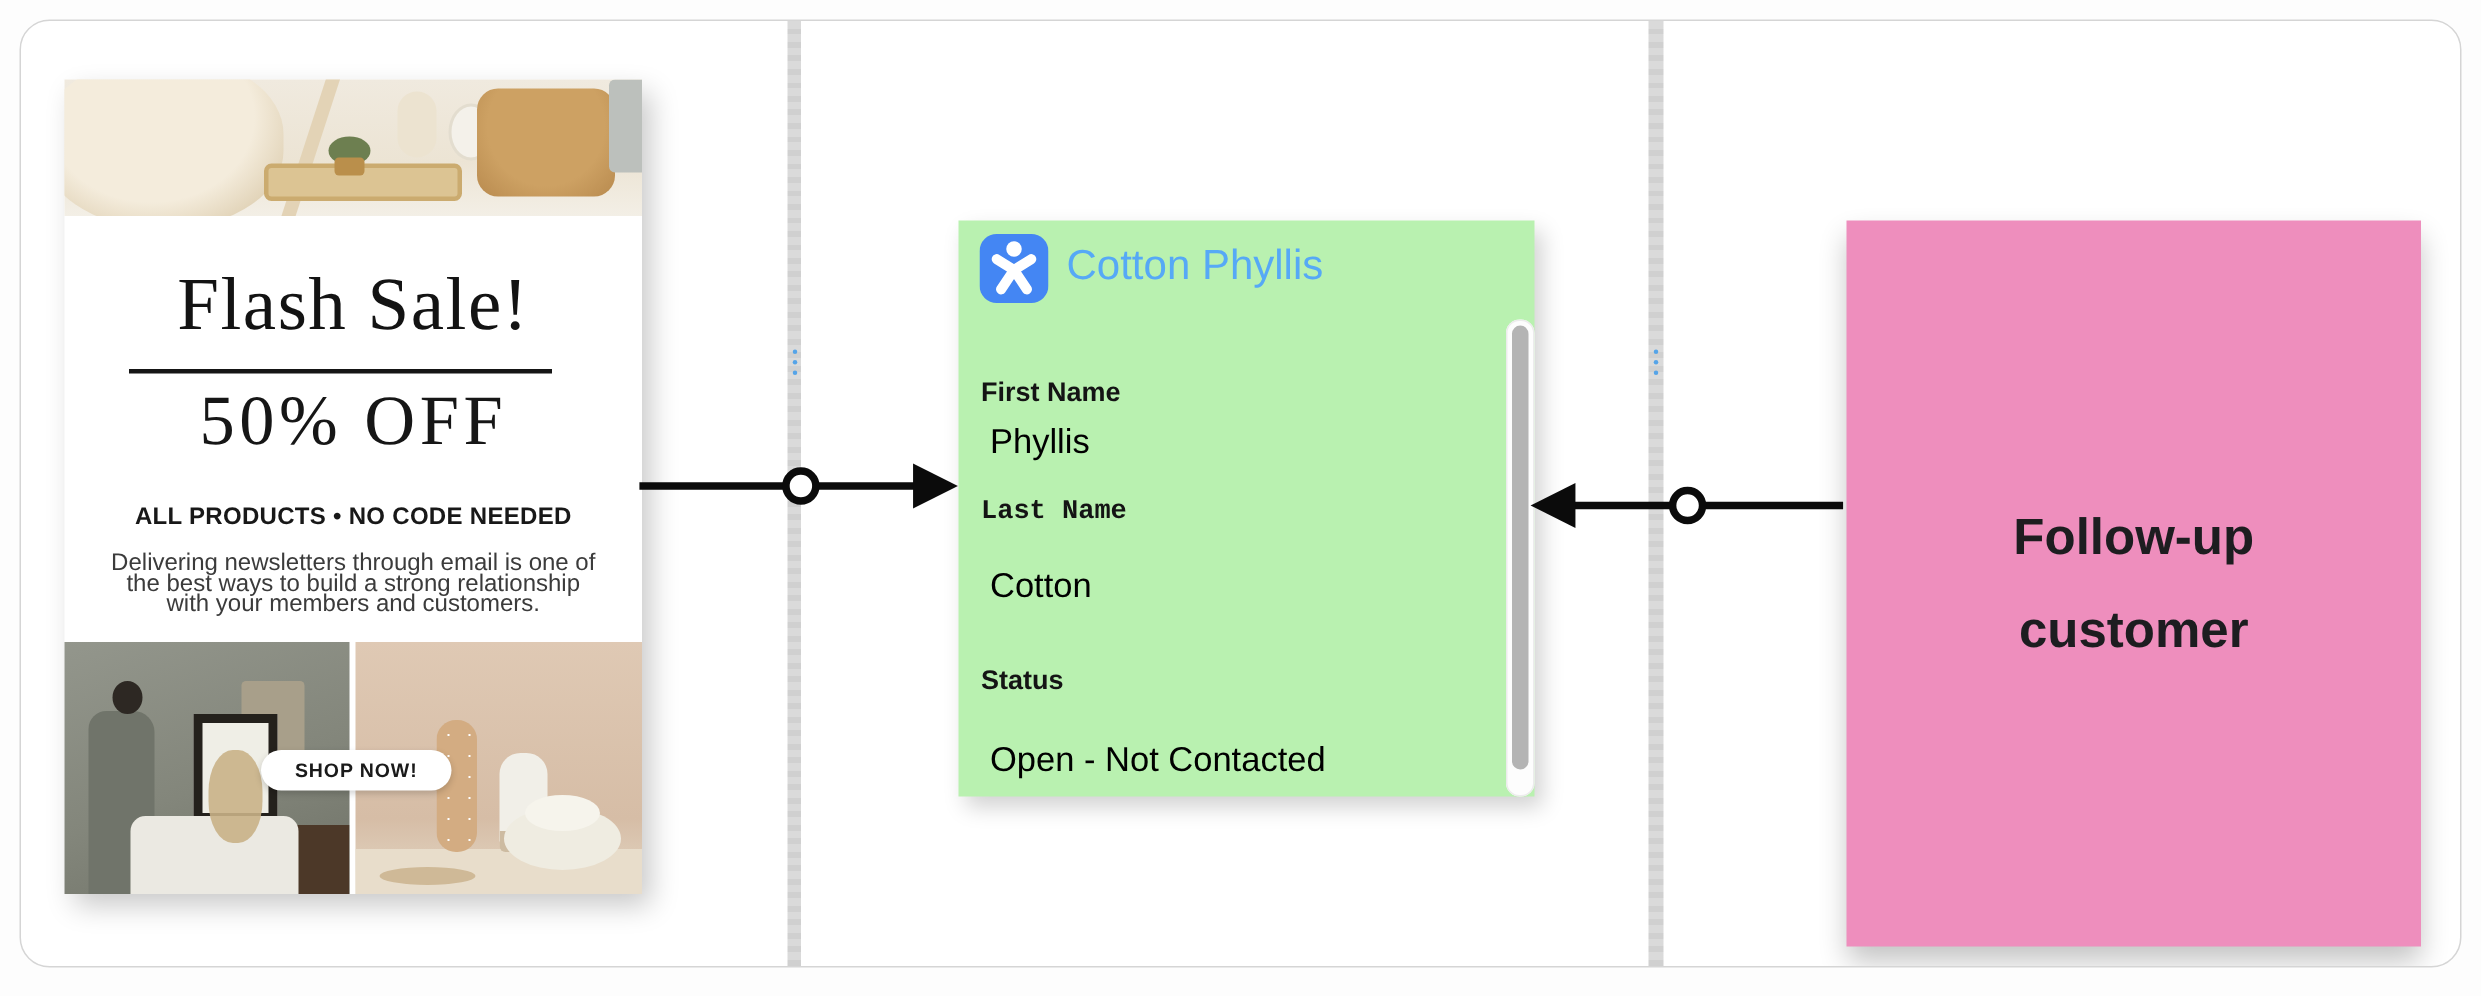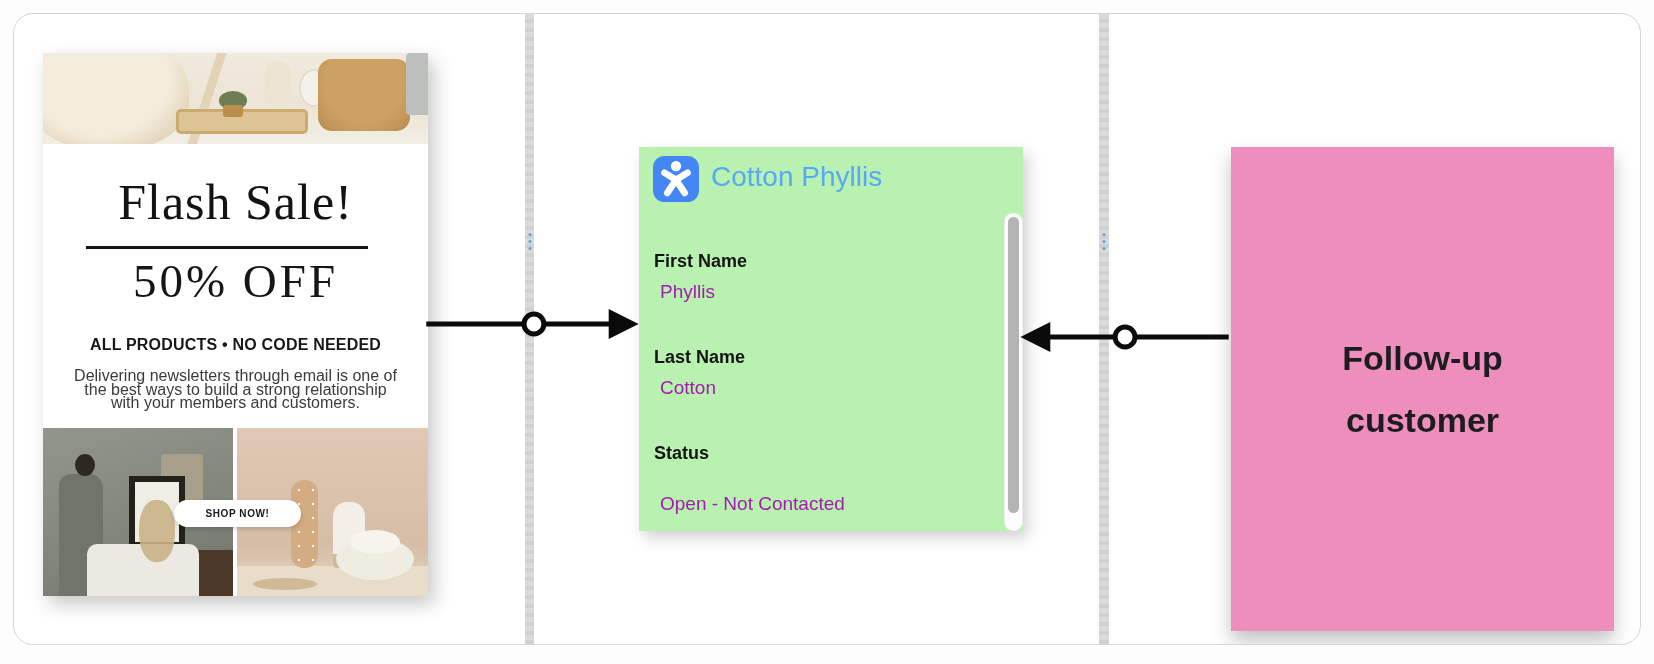--- a/index.html
+++ b/index.html
@@ -63,32 +63,32 @@
   .photo-right{flex:1;background:linear-gradient(180deg,#dfc9b4 0%,#d6bda6 70%,#e4d8c6 100%);}
   .pr-table{position:absolute;left:0;right:0;bottom:0;height:30px;background:#e8ddcb;}
   .pr-vase1{position:absolute;left:54px;top:52px;width:27px;height:88px;border-radius:13px;
     background:radial-gradient(circle 2px at 8px 10px,#fff 0 40%,transparent 50%) 0 0/14px 14px,#d3ac82;}
   .pr-bottle{position:absolute;left:96px;top:74px;width:32px;height:66px;border-radius:14px 14px 4px 4px;background:#f1efe8;border-bottom:14px solid #cdbba1;}
   .pr-bowl1{position:absolute;right:14px;bottom:16px;width:78px;height:42px;border-radius:50%;background:#efece1;}
   .pr-bowl2{position:absolute;right:28px;bottom:42px;width:50px;height:24px;border-radius:50%;background:#f6f4ec;}
   .pr-plate{position:absolute;left:16px;bottom:6px;width:64px;height:12px;border-radius:50%;background:#cfb997;}
 
   .cta{position:absolute;left:131px;top:447px;width:127px;height:27px;border-radius:14px;background:#fff;
-    display:flex;align-items:center;justify-content:center;font-size:10px;font-weight:700;
+    display:flex;align-items:center;justify-content:center;font-size:13px;font-weight:700;
     letter-spacing:.6px;color:#1a1a1a;box-shadow:0 2px 5px rgba(0,0,0,.18);border:none;cursor:pointer;}
 
   
   .contact-card{position:absolute;left:625px;top:133px;width:384px;height:384px;
     background:var(--contact-bg);box-shadow:5px 7px 14px rgba(0,0,0,.18);}
   .contact-icon{position:absolute;left:14px;top:9px;width:46px;height:46px;}
   .contact-title{position:absolute;left:72px;top:14px;font-size:28px;font-weight:500;color:var(--contact-title);white-space:nowrap;}
   .field-label{position:absolute;left:15px;font-size:18px;font-weight:700;color:#141414;}
-  .field-value{position:absolute;left:21px;font-size:19px;font-weight:400;color:#a21caf;white-space:nowrap;}
+  .field-value{position:absolute;left:21px;font-size:23px;font-weight:400;color:#000000;white-space:nowrap;}
   .f1l{top:104px;} .f1v{top:134px;}
-  .f2l{top:200px;} .f2v{top:230px;}
+  .f2l{top:184px;font-family:Liberation Mono, monospace;} .f2v{top:230px;}
   .f3l{top:296px;} .f3v{top:346px;}
   .scroll-track{position:absolute;left:365px;top:66px;width:19px;height:318px;background:#fdfdfd;
     border-radius:9px;box-shadow:inset 0 0 0 1px #ececec;}
   .scroll-thumb{position:absolute;left:4px;top:4px;width:11px;height:296px;border-radius:6px;background:#b4b4b4;}
 
   
   .note-card{position:absolute;left:1217px;top:133px;width:383px;height:484px;background:var(--note-bg);
     box-shadow:0 10px 18px rgba(0,0,0,.24);display:flex;align-items:center;justify-content:center;}
   .note-text{width:250px;text-align:center;font-size:34px;font-weight:700;line-height:62px;color:var(--note-text);}
 

